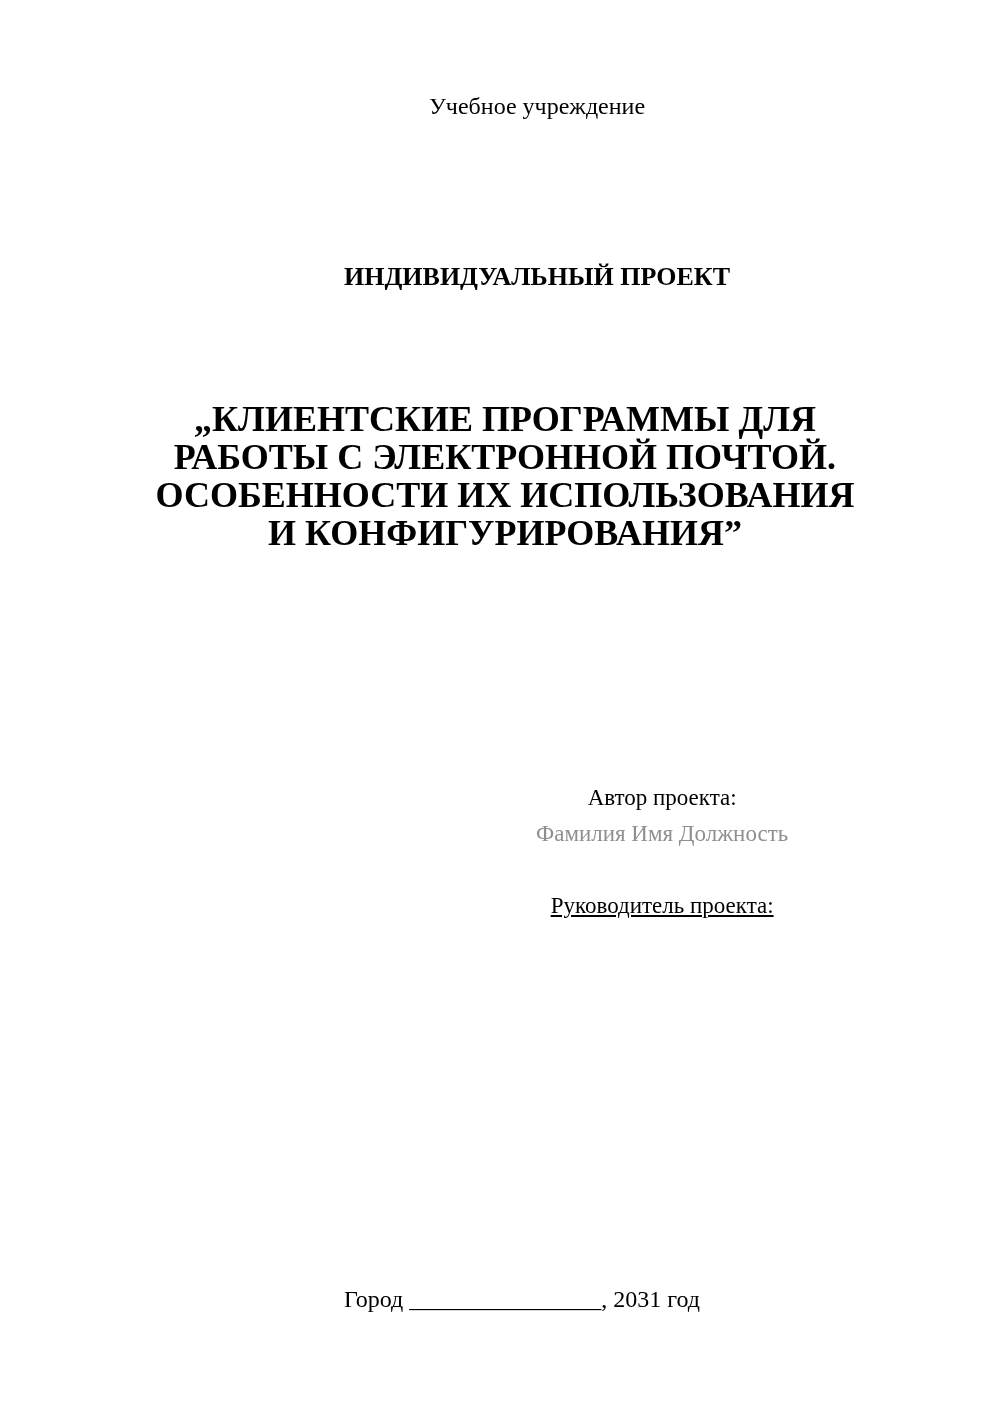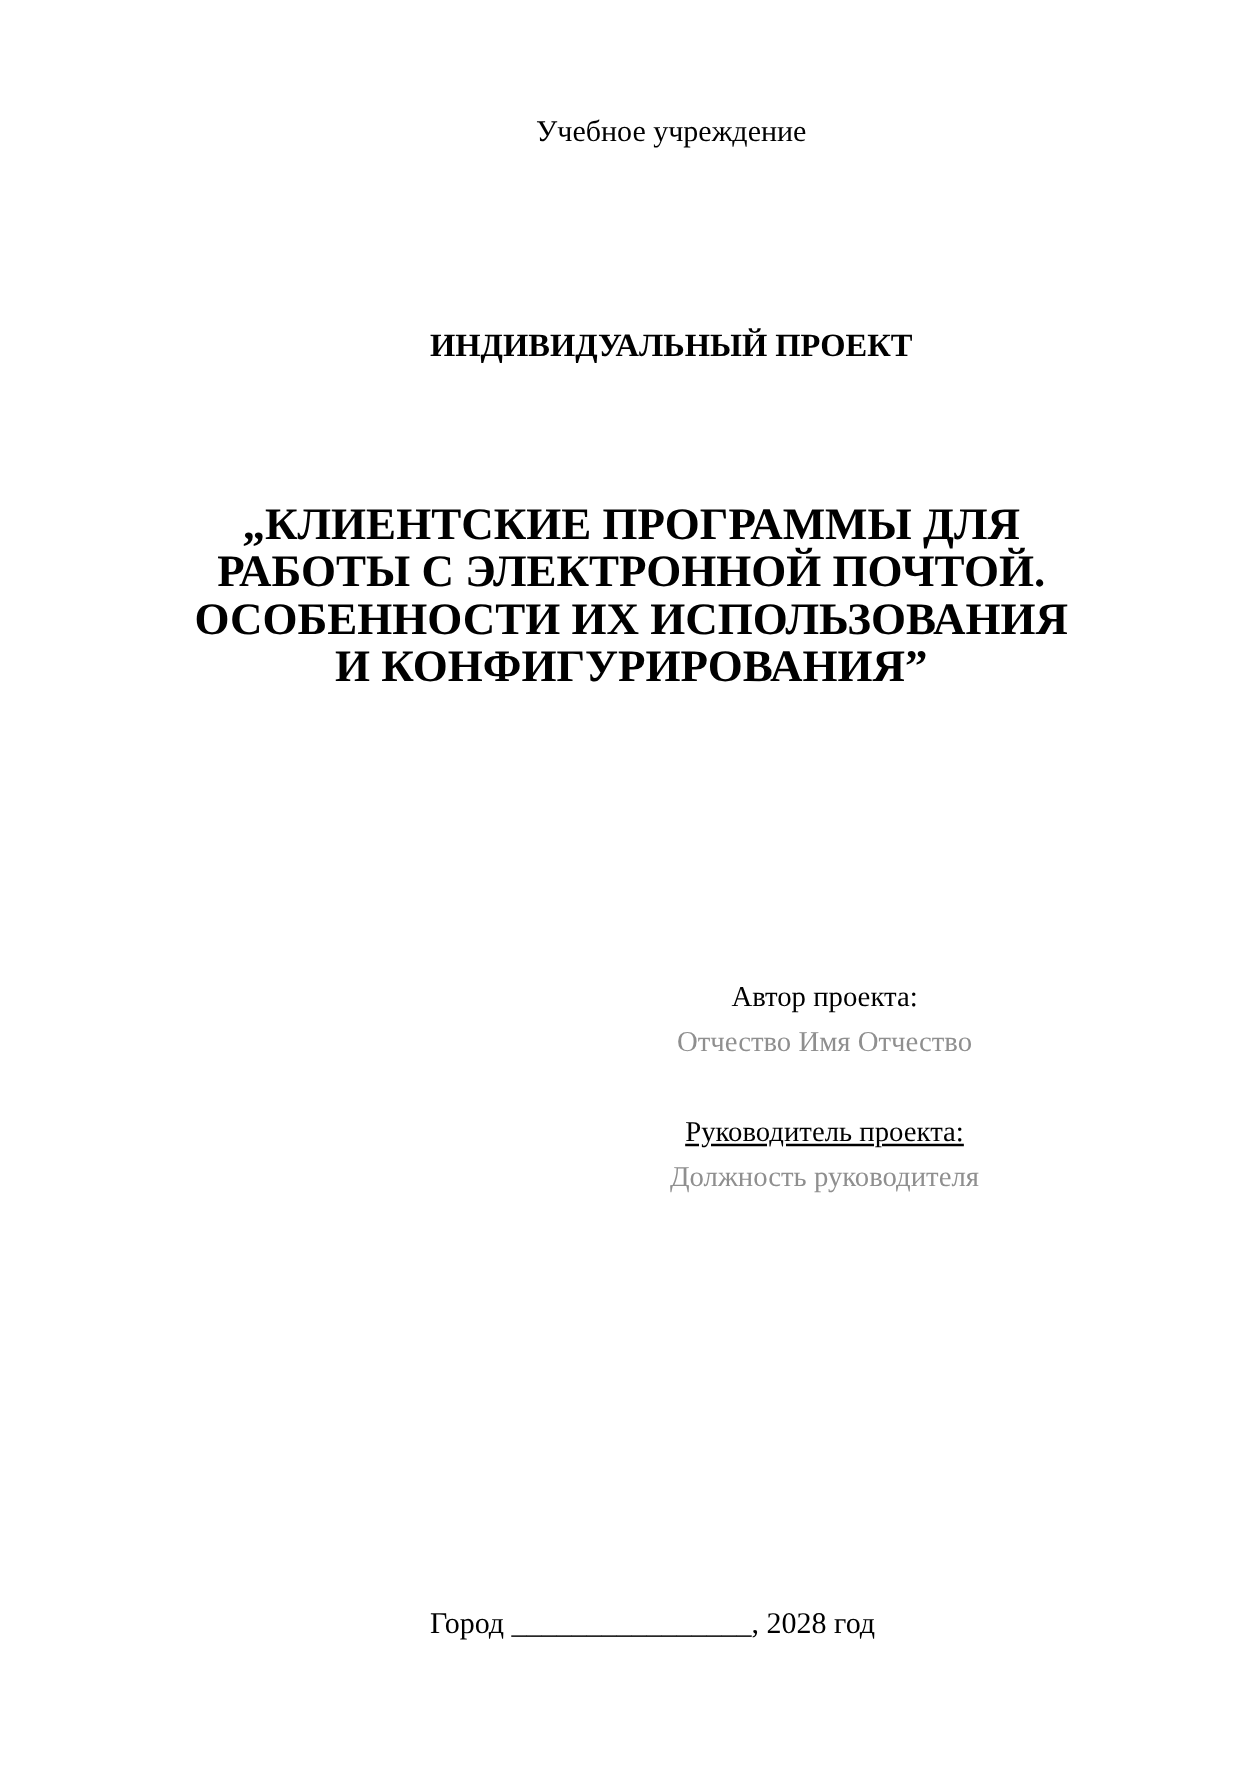--- a/index.html
+++ b/index.html
@@ -81,22 +81,21 @@
 
   <div class="centered project-title">
     <div>„КЛИЕНТСКИЕ ПРОГРАММЫ ДЛЯ</div>
     <div>РАБОТЫ С ЭЛЕКТРОННОЙ ПОЧТОЙ.</div>
     <div>ОСОБЕННОСТИ ИХ ИСПОЛЬЗОВАНИЯ</div>
     <div>И КОНФИГУРИРОВАНИЯ”</div>
   </div>
 
   <div class="credits">
     <div class="label">Автор проекта:</div>
-    <div class="placeholder">Отчество Имя Отчество</div>
+    <div class="placeholder">Фамилия Имя Должность</div>
     <div class="label supervisor-label">Руководитель проекта:</div>
-    <div class="placeholder">Должность руководителя</div>
   </div>
 
   <div class="centered footer-line">
-    <span>Город </span><span>________________</span><span>, 2028 год</span>
+    <span>Город </span><span>________________</span><span>, 2031 год</span>
   </div>
 
 </div>
 
 </body></html>

